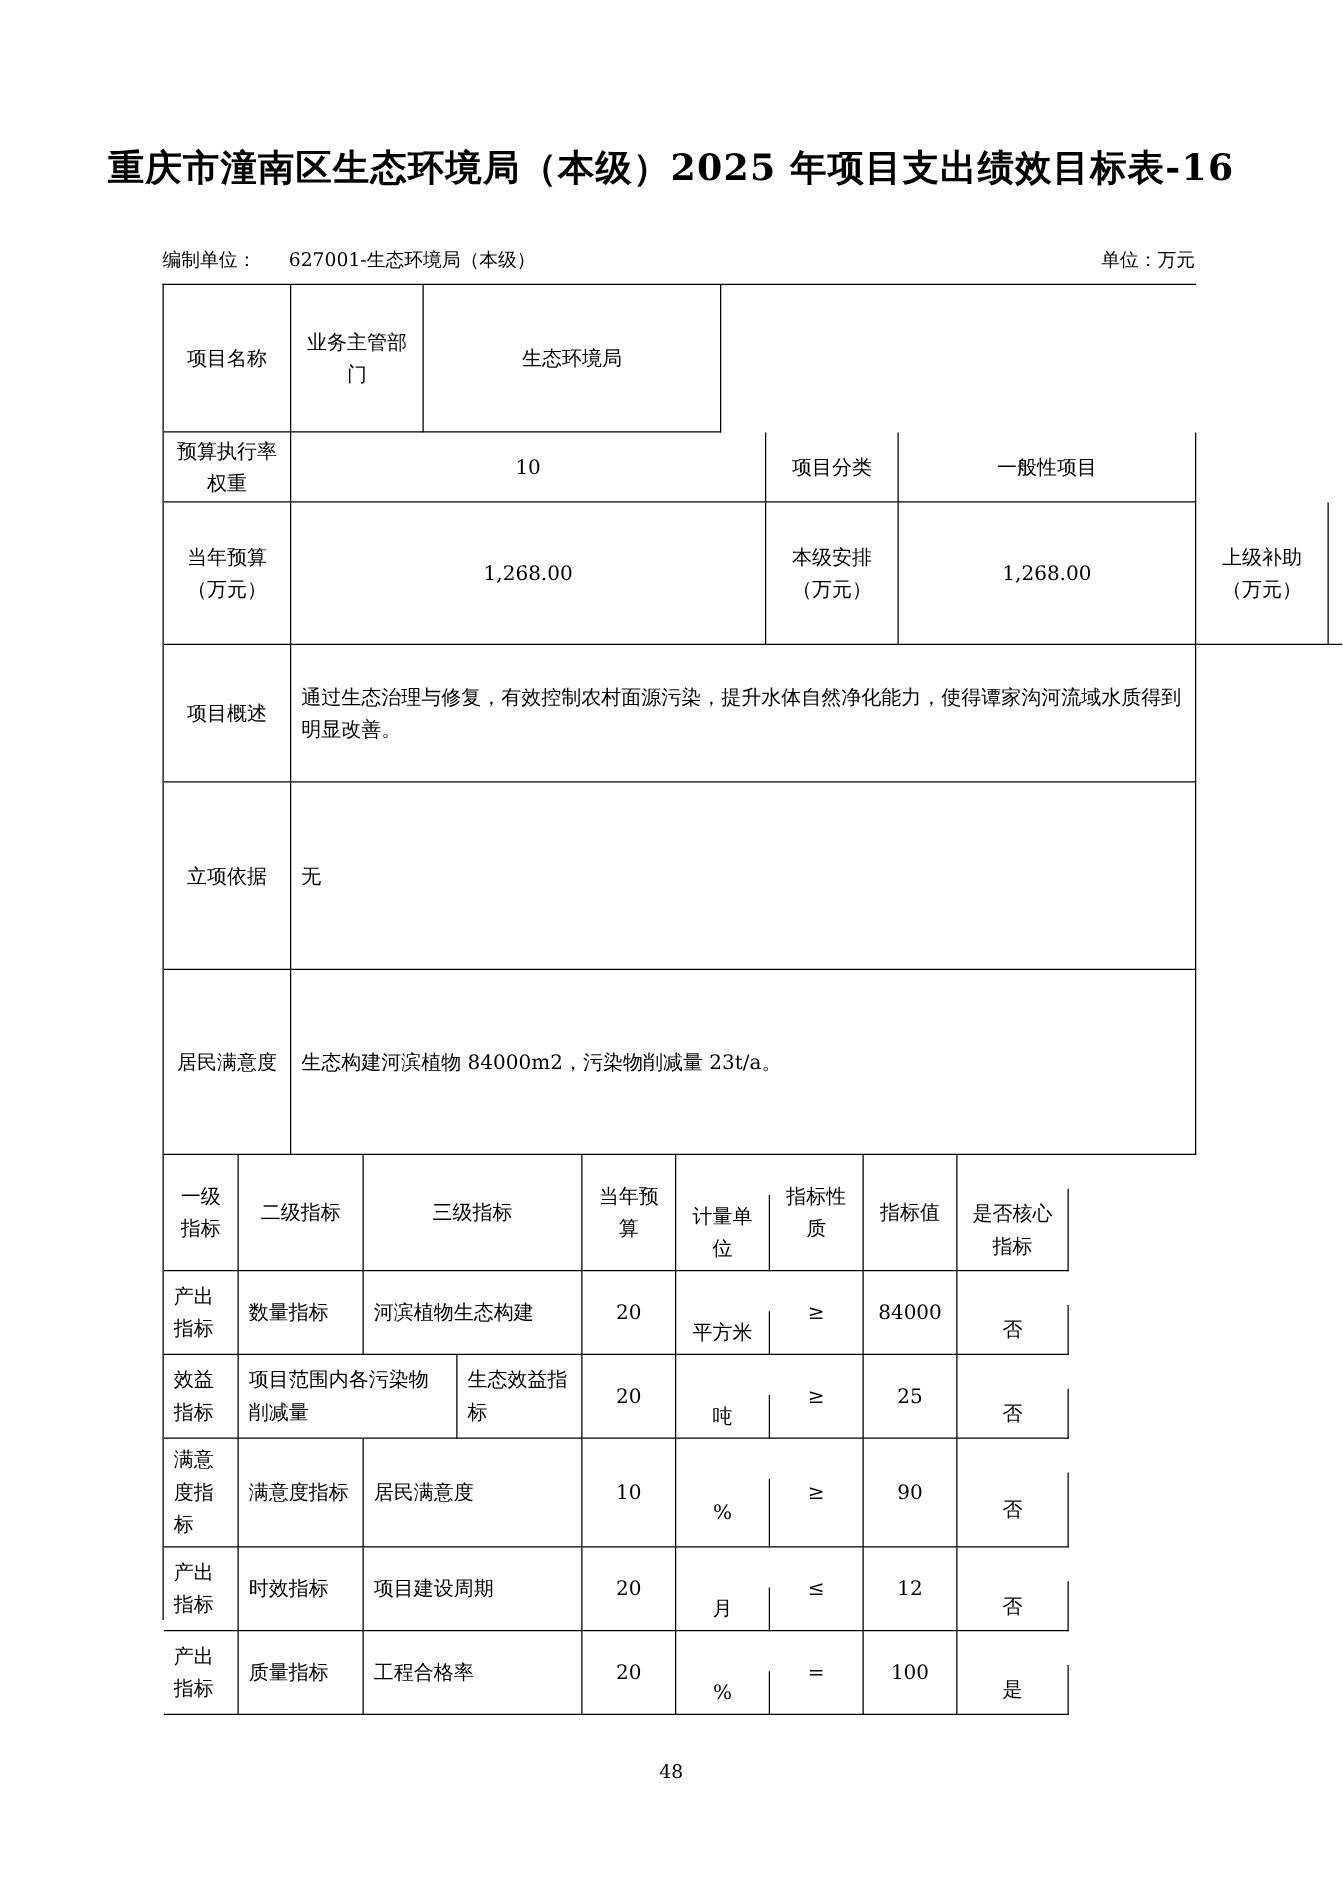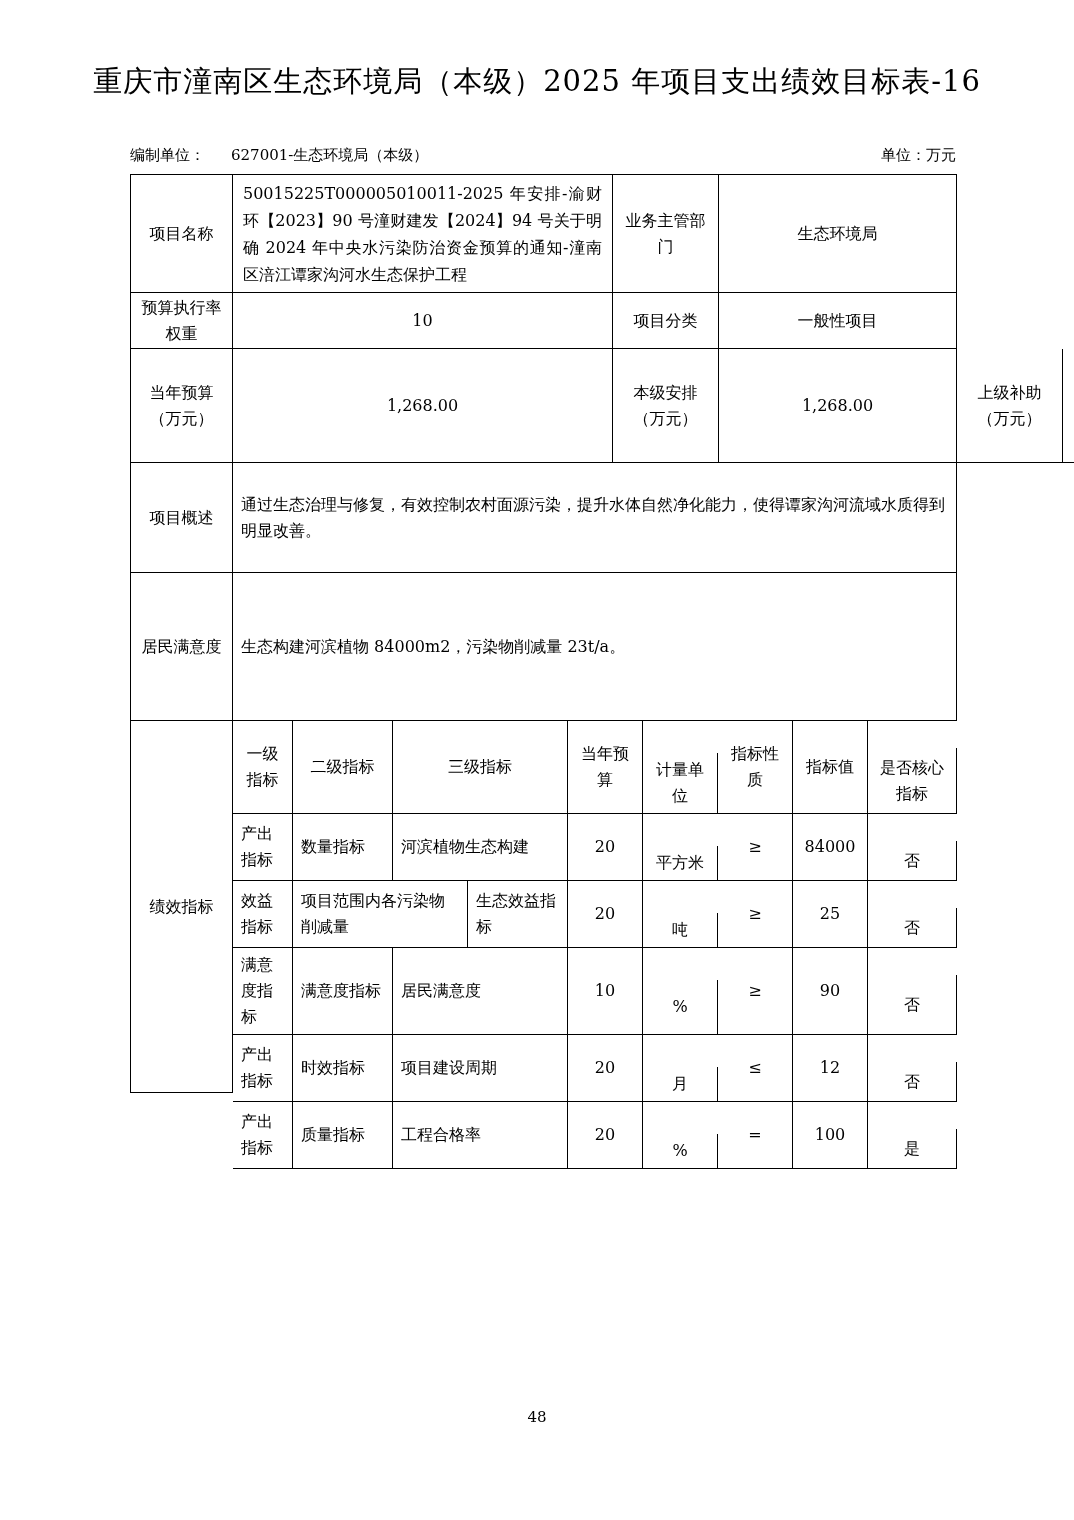--- a/index.html
+++ b/index.html
@@ -5,24 +5,24 @@
   html,body{margin:0;padding:0;background:#ffffff;}
   .page{
     position:relative;
     width:1074px;height:1520px;
     background:#ffffff;
     color:#000;
     font-family:"DejaVu Serif","Liberation Serif",serif;
     overflow:hidden;
   }
   .doc-title{
-    padding-top:63px;
+    padding-top:116px;
     text-align:center;
     font-size:29px;
-    font-weight:normal;
+    font-weight:bold;
     letter-spacing:1px;
     line-height:36px;
   }
   .content{
     width:826px;
     margin-left:130px;
   }
   .meta-row{
     margin-top:46px;
     display:flex;
@@ -118,21 +118,20 @@
         <span>编制单位：</span>
         <span>627001-生态环境局（本级）</span>
       </div>
       <div>单位：万元</div>
     </div>
 
     <div class="tbl">
 
       <div class="trow r-name">
         <div class="cell w-label">项目名称</div>
-        <div class="cell w-content projname">50015225T000005010011-2025 年安排-渝财环【2023】90 号潼财建发【2024】94 号关于明确 2024 年中央水污染防治资金预算的通知-潼南区涪江谭家沟河水生态保护工程</div>
         <div class="cell w-deptl">业务主管部门</div>
         <div class="cell w-deptv">生态环境局</div>
       </div>
 
       <div class="trow r-rate">
         <div class="cell w-label">预算执行率权重</div>
         <div class="cell w-content">10</div>
         <div class="cell w-deptl">项目分类</div>
         <div class="cell w-deptv">一般性项目</div>
       </div>
@@ -150,28 +149,31 @@
             <div class="cell w-deptv"></div>
           </div>
         </div>
       </div>
 
       <div class="trow r-overview">
         <div class="cell w-label">项目概述</div>
         <div class="cell w-span left">通过生态治理与修复，有效控制农村面源污染，提升水体自然净化能力，使得谭家沟河流域水质得到明显改善。</div>
       </div>
 
+      <div class="trow r-basis">
+        <div class="cell w-label">立项依据</div>
+        <div class="cell w-span left">无</div>
+      </div>
 
       <div class="trow r-goal">
         <div class="cell w-label">居民满意度</div>
         <div class="cell w-span left">生态构建河滨植物 84000m2，污染物削减量 23t/a。</div>
       </div>
 
       <div class="trow r-ind">
-        <div class="cell w-label">绩效指标</div>
         <div class="indwrap">
 
           <div class="irow sr-head">
             <div class="cell wi1">一级指标</div>
             <div class="cell wi2">二级指标</div>
             <div class="cell wi3">三级指标</div>
             <div class="cell wi4">当年预算</div>
             <div class="cell wi5">计量单位</div>
             <div class="cell wi6">指标性质</div>
             <div class="cell wi7">指标值</div>

